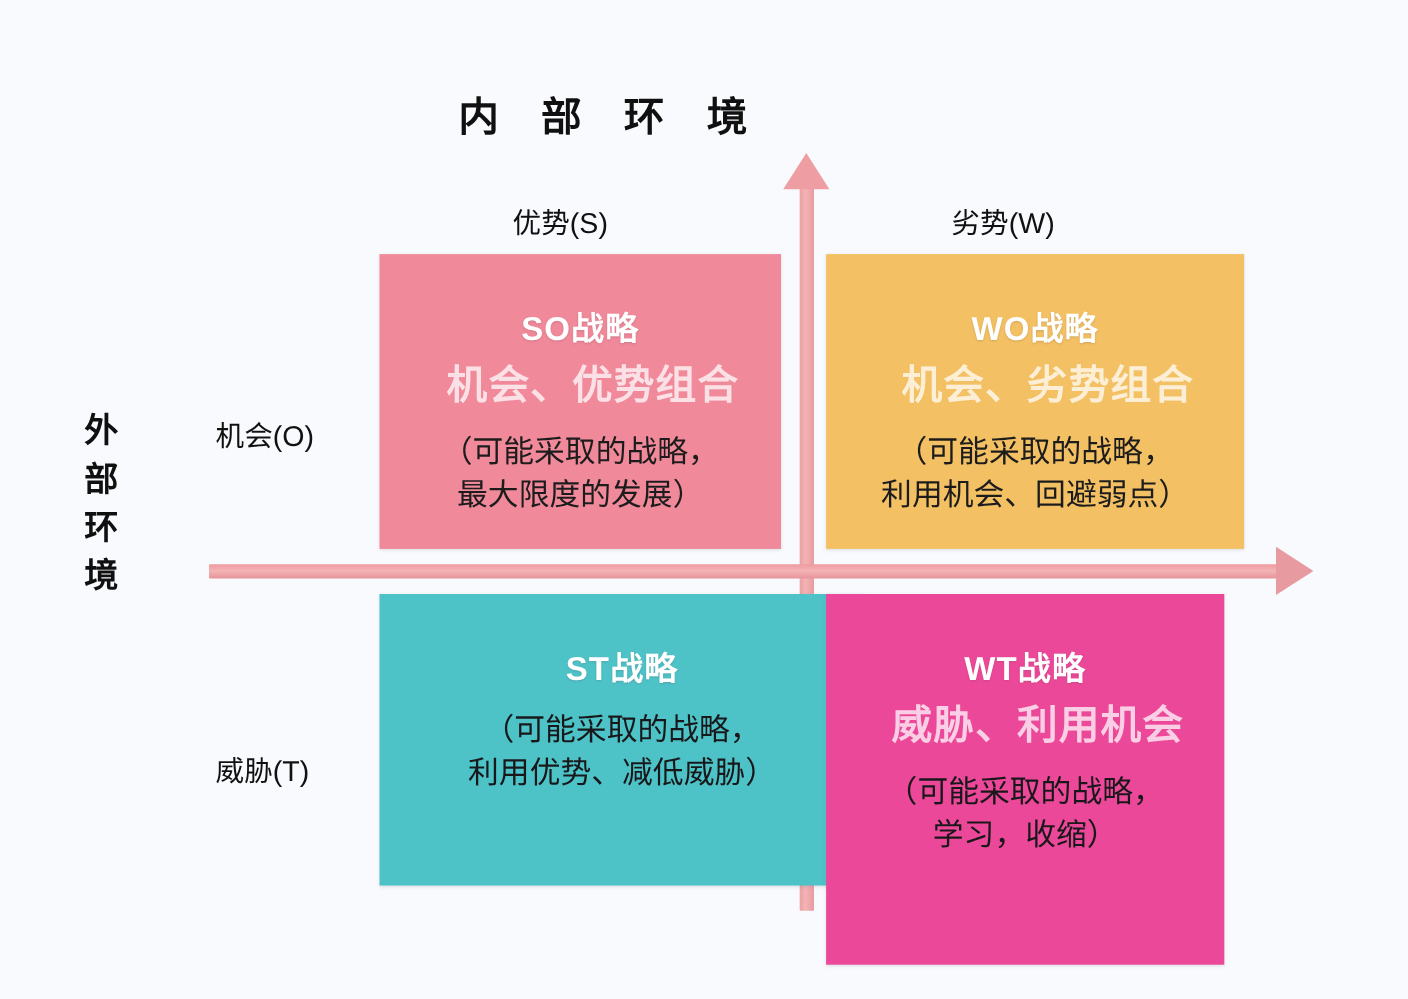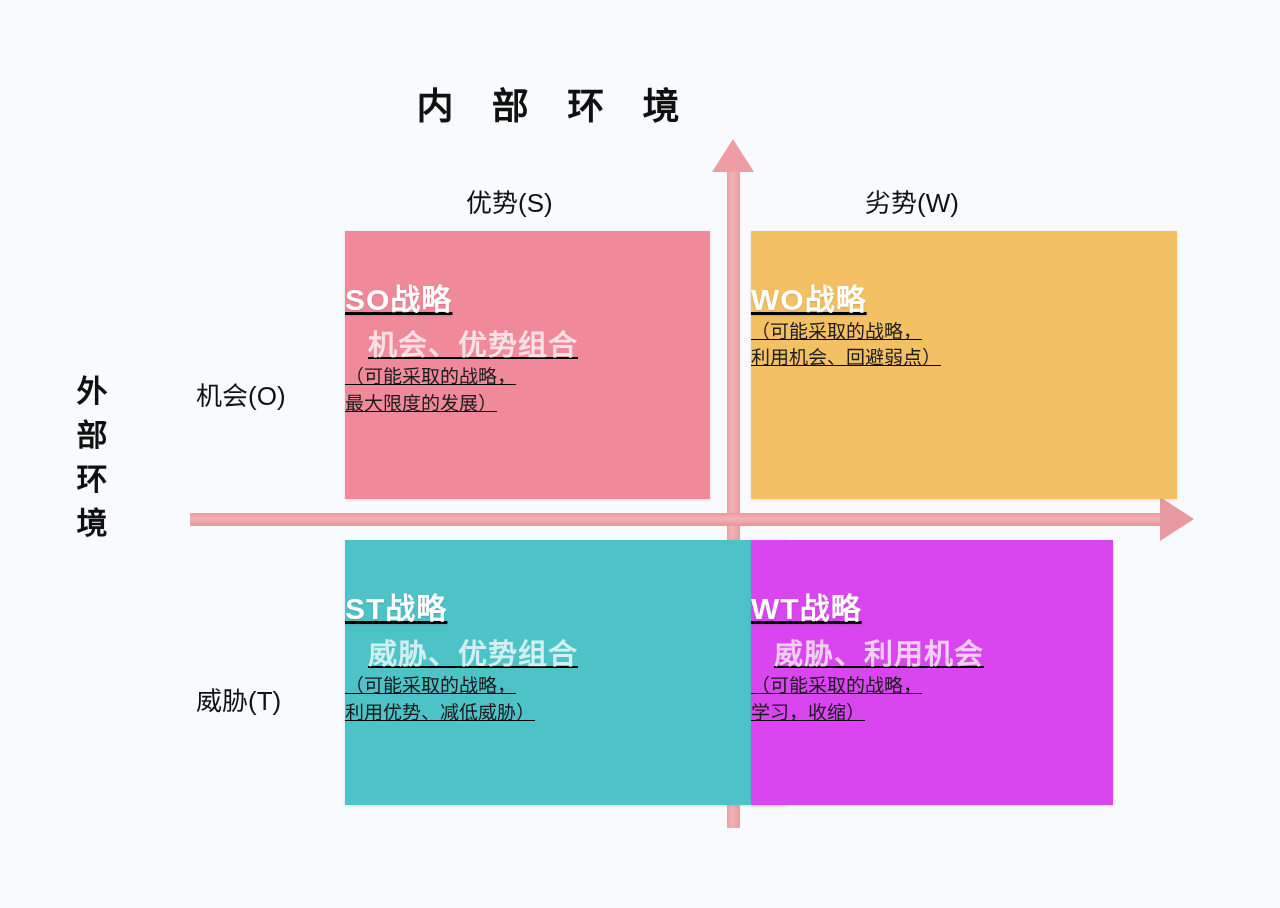--- a/index.html
+++ b/index.html
@@ -96,51 +96,51 @@
     border-top: 22px solid transparent;
     border-bottom: 22px solid transparent;
     border-left: 34px solid #e79ba0;
   }
 
   
   .quad {
     position: absolute;
     box-sizing: border-box;
     padding-top: 18px;
+    text-align: center;
     box-shadow: 0 1px 3px rgba(120,120,140,0.22);
-    text-decoration: underline;
   }
   .q-so { left: 345px; top: 231px; width: 365px; height: 268px; background: #f0899a; }
-  .q-wo { left: 751px; top: 231px; width: 426px; height: 268px; background: #f3c063; }
+  .q-wo { left: 751px; top: 231px; width: 380px; height: 268px; background: #f3c063; }
   .q-st { left: 345px; top: 540px; width: 441px; height: 265px; background: #4dc3c8; }
-  .q-wt { left: 751px; top: 540px; width: 362px; height: 265px; background: #d946ef; }
+  .q-wt { left: 751px; top: 540px; width: 362px; height: 337px; background: #ec4899; }
 
   .q-title {
     font-size: 30px;
     font-weight: bold;
     color: #ffffff;
     letter-spacing: 1px;
     line-height: 1.25;
     margin-top: 32px;
     text-shadow: 0 1px 2px rgba(90,60,70,0.20);
   }
   .q-sub {
-    font-size: 29px;
+    font-size: 37px;
     font-weight: bold;
     color: rgba(255,255,255,0.74);
     line-height: 1.3;
     margin-top: 8px;
     letter-spacing: 1px;
     margin-left: 23px;
   }
   .q-note {
-    font-size: 19px;
+    font-size: 28px;
     color: #1c1c1c;
     line-height: 1.42;
-    margin-top: 0;
+    margin-top: 16px;
     letter-spacing: 0px;
   }
   .q-note span { display: block; }
   
   .q-st .q-note, .q-wt .q-note { color: #18181a; }
 </style>
 </head>
 <body>
 
 <div id="canvas">
@@ -168,29 +168,29 @@
     <div class="q-title">SO战略</div>
     <div class="q-sub">机会、优势组合</div>
     <div class="q-note">
       <span>（可能采取的战略，</span>
       <span>最大限度的发展）</span>
     </div>
   </div>
 
   <div class="quad q-wo">
     <div class="q-title">WO战略</div>
+    <div class="q-sub">机会、劣势组合</div>
     <div class="q-note">
       <span>（可能采取的战略，</span>
       <span>利用机会、回避弱点）</span>
     </div>
   </div>
 
   <div class="quad q-st">
     <div class="q-title">ST战略</div>
-    <div class="q-sub">威胁、优势组合</div>
     <div class="q-note">
       <span>（可能采取的战略，</span>
       <span>利用优势、减低威胁）</span>
     </div>
   </div>
 
   <div class="quad q-wt">
     <div class="q-title">WT战略</div>
     <div class="q-sub">威胁、利用机会</div>
     <div class="q-note">

